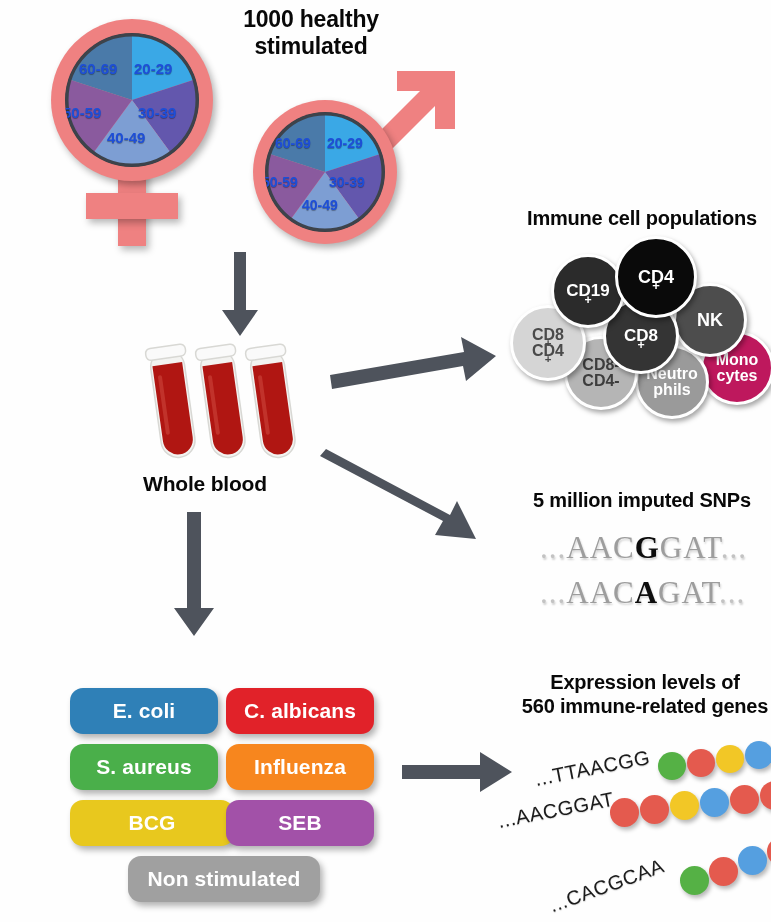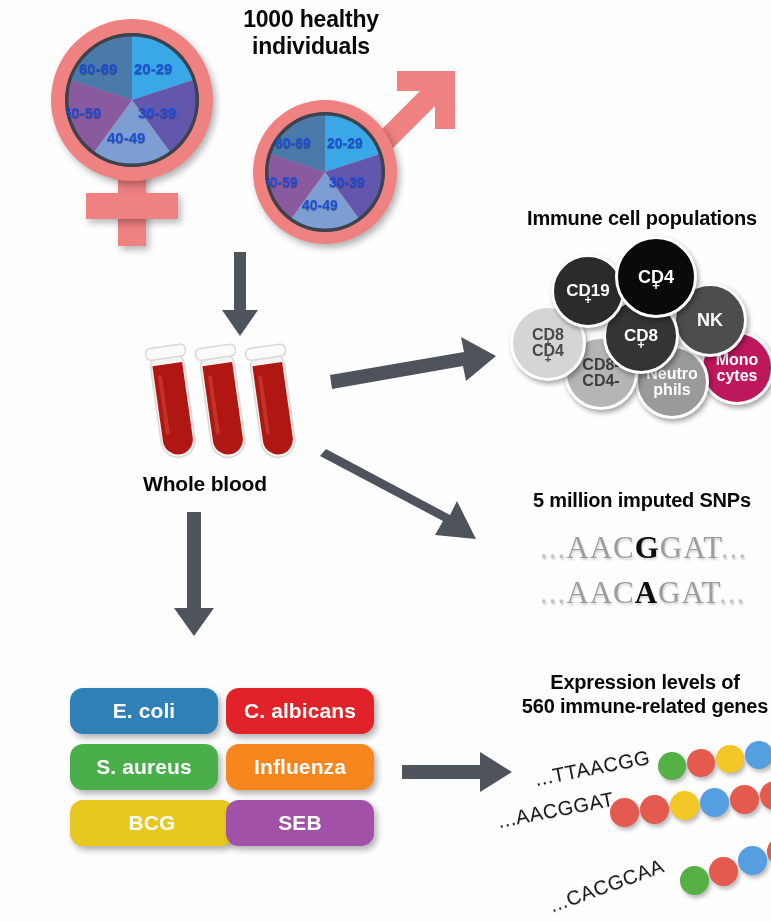--- a/index.html
+++ b/index.html
@@ -88,21 +88,21 @@
     box-shadow:2px 3px 4px rgba(0,0,0,0.28);
   }
 </style>
 </head>
 <body>
 
 <div class="stage">
 
   <div class="abs heading" id="title-individuals">
     <div>1000 healthy</div>
-    <div>individuals</div>
+    <div>stimulated</div>
   </div>
 
   <div class="sym" style="left:8px;top:16px;width:190px;height:225px;">
     <div class="fem-v" style="left:70px;top:140px;width:28px;height:90px;"></div>
     <div class="fem-h" style="left:38px;top:177px;width:92px;height:26px;"></div>
     <div class="ring" style="left:3px;top:3px;width:162px;height:162px;"></div>
     <div class="pie" style="left:17px;top:17px;width:134px;height:134px;">
       <svg width="134" height="134" viewBox="0 0 134 134">
         <g>
           <path d="M67 67 L67 1 A66 66 0 0 1 129.77 46.61 Z" fill="#3aa8e6"></path>
@@ -283,20 +283,23 @@
     </div>
     <div class="chip" style="left:156px;top:56px;width:148px;height:46px;background:#f7861e;text-align:center;">
       <span>Influenza</span>
     </div>
     <div class="chip" style="left:0px;top:112px;width:164px;height:46px;background:#e8c81e;">
       <span>BCG</span>
     </div>
     <div class="chip" style="left:156px;top:112px;width:148px;height:46px;background:#a251a8;">
       <span>SEB</span>
     </div>
+    <div class="chip" style="left:58px;top:168px;width:192px;height:46px;background:#a0a0a0;">
+      <span>Non stimulated</span>
+    </div>
   </div>
 
   <svg class="arrow-svg" style="left:362px;top:752px;" width="112" height="42" viewBox="0 0 112 42">
     <path d="M0 13 L78 13 L78 0 L110 20 L78 40 L78 27 L0 27 Z" fill="#4e535c"></path>
   </svg>
 
   <div class="abs heading" id="title-expression">
     <div>Expression levels of</div>
     <div>560 immune-related genes</div>
   </div>

